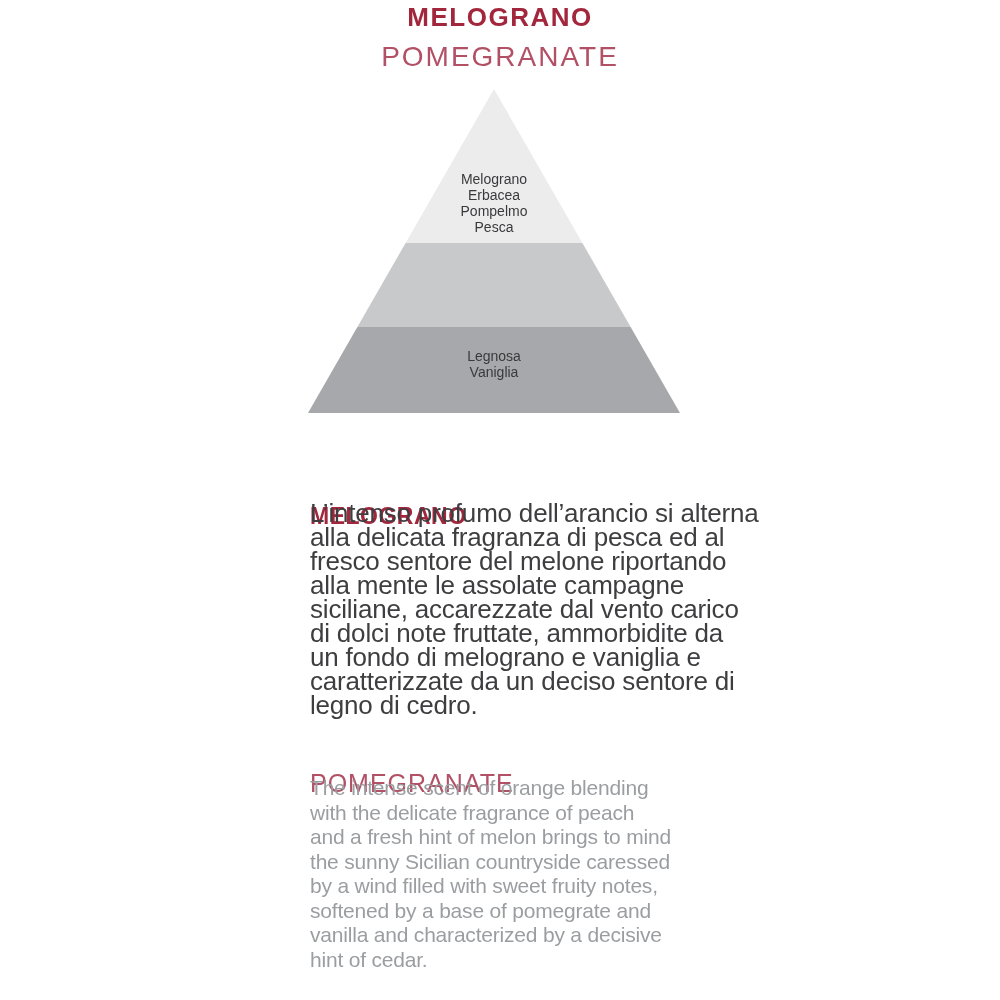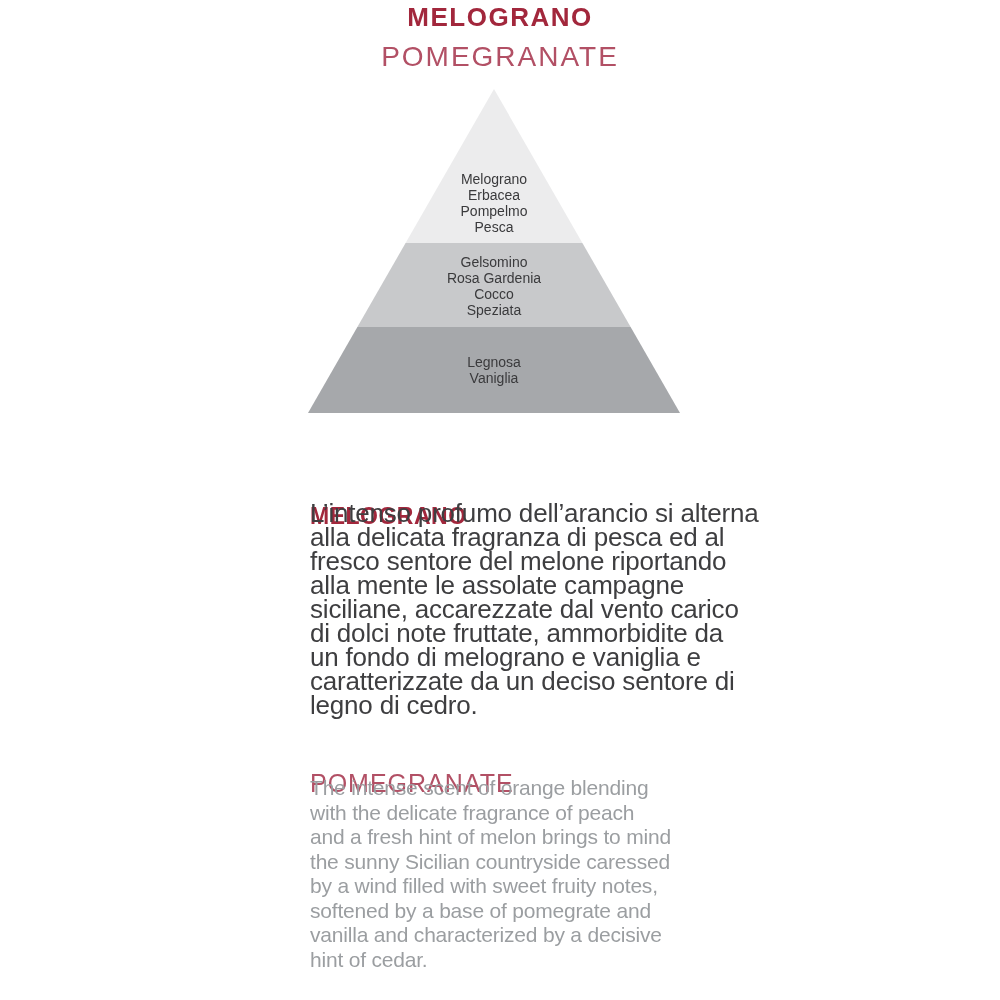--- a/index.html
+++ b/index.html
@@ -35,21 +35,21 @@
 
   .pyramid-notes {
     position: absolute; left: 0; right: 0;
     text-align: center;
     font-size: 14px; line-height: 16px;
     color: #3A3A3C;
     white-space: pre-line;
   }
   .notes-top   { top: 82px; }
   .notes-heart { top: 165px; }
-  .notes-base  { top: 265px; }
+  .notes-base  { top: 259px; }
 
   
   .desc-heading-it {
     position: absolute; left: 310px; top: 503px;
     font-size: 23px; font-weight: bold; letter-spacing: 0.5px;
     color: #A2273C;
   }
   .desc-body-it {
     position: absolute; left: 310px; top: 501px;
     font-size: 26px; line-height: 24px;
@@ -82,24 +82,20 @@
   <div class="pyramid">
     <div class="band band-top"></div>
     <div class="band band-heart"></div>
     <div class="band band-base"></div>
 
     <div class="pyramid-notes notes-top">Melograno
 Erbacea
 Pompelmo
 Pesca</div>
 
-    <div class="pyramid-notes notes-heart">Gelsomino
-Rosa Gardenia
-Cocco
-Speziata</div>
 
     <div class="pyramid-notes notes-base">Legnosa
 Vaniglia</div>
   </div>
 
   <div class="desc-heading-it">MELOGRANO</div>
 
   <div class="desc-body-it">L’intenso profumo dell’arancio si alterna
 alla delicata fragranza di pesca ed al
 fresco sentore del melone riportando

